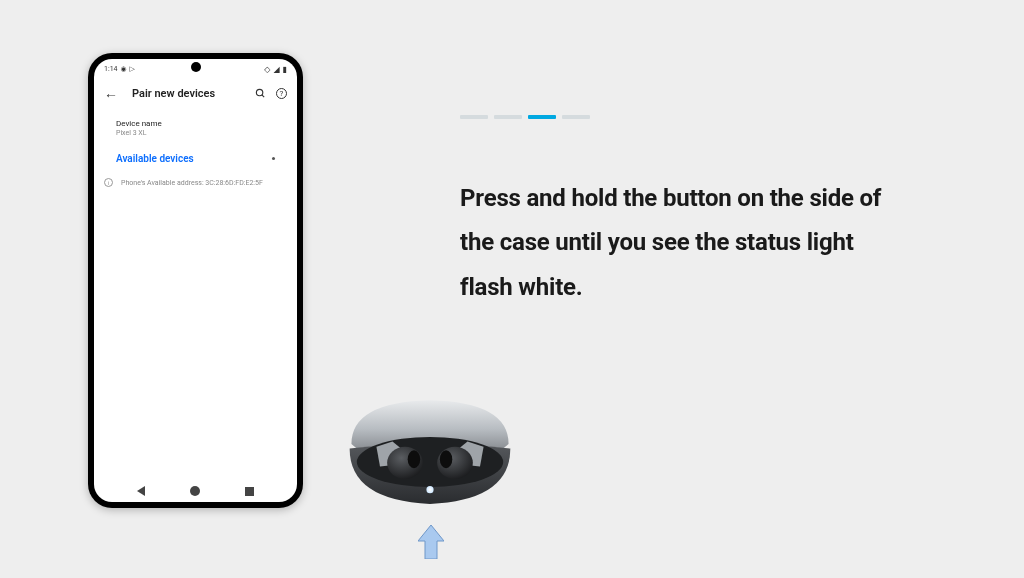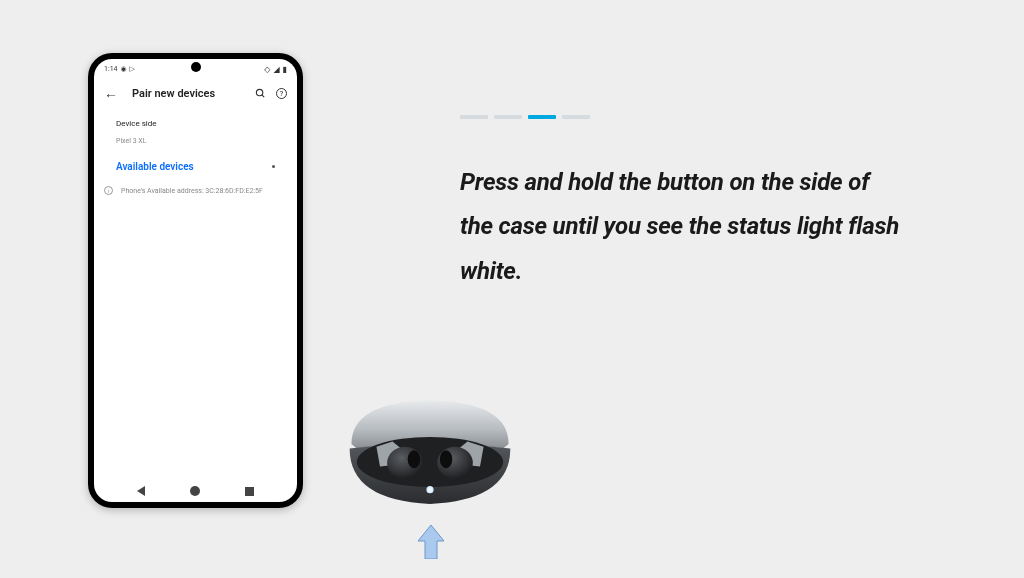--- a/index.html
+++ b/index.html
@@ -26,29 +26,28 @@
     background: #d5dbde;
     border-radius: 1px;
   }
   .progress-seg.active {
     background: #00a8e1;
   }
 
   
   .instruction {
     position: absolute;
-    top: 160px;
+    top: 176px;
     left: 460px;
     width: 440px;
     font-size: 24px;
     font-weight: 700;
     color: #1a1a1a;
     line-height: 1.85;
     letter-spacing: -0.2px;
-    font-style: italic;
   }
 
   
   .phone {
     position: absolute;
     top: 53px;
     left: 88px;
     width: 215px;
     height: 455px;
     background: #000;
@@ -127,21 +126,21 @@
   .device-section {
     padding: 8px 22px 6px 22px;
   }
   .device-label {
     font-size: 8px;
     color: #222;
   }
   .device-value {
     font-size: 7px;
     color: #888;
-    margin-top: 9px;
+    margin-top: 1px;
   }
 
   
   .available {
     padding: 10px 22px 6px 22px;
     display: flex;
     justify-content: space-between;
     align-items: center;
   }
   .available-label {
@@ -262,21 +261,21 @@
           <svg width="11" height="11" viewBox="0 0 24 24" fill="none" stroke="#333" stroke-width="2.5">
             <circle cx="10" cy="10" r="7"></circle>
               <line x1="20" y1="20" x2="15" y2="15"></line>
           </svg>
         </span>
         <span class="help-icon">?</span>
       </div>
     </div>
 
     <div class="device-section">
-      <div class="device-label">Device side</div>
+      <div class="device-label">Device name</div>
       <div class="device-value">Pixel 3 XL</div>
     </div>
 
     <div class="available">
       <span class="available-label">Available devices</span>
       <span class="available-dot"></span>
     </div>
 
     <div class="bt-row">
       <span class="info-icon-circle">i</span>

